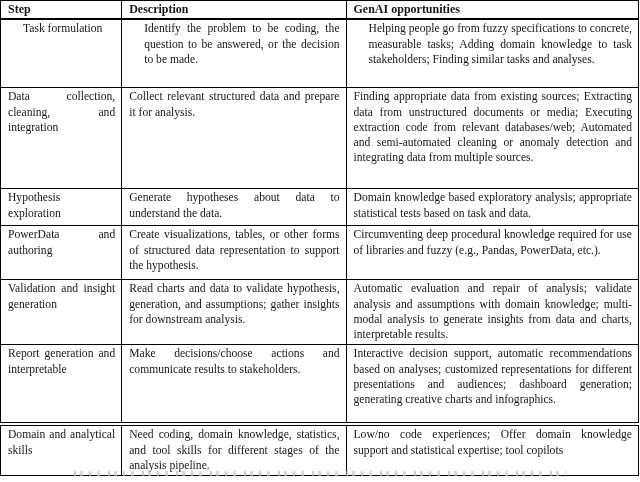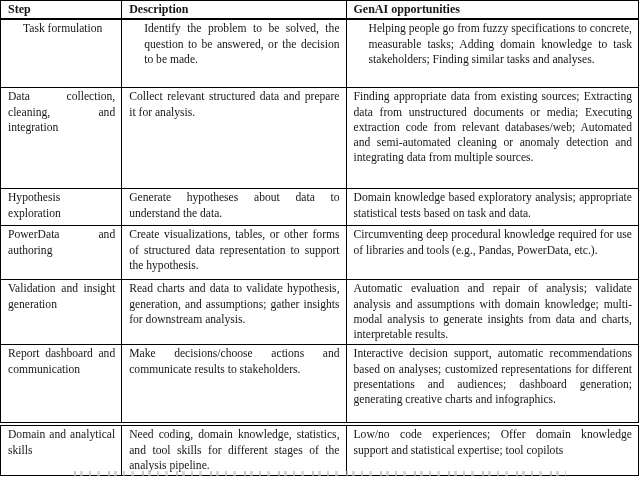--- a/index.html
+++ b/index.html
@@ -83,45 +83,45 @@
     <thead>
       <tr>
         <th>Step</th>
         <th>Description</th>
         <th>GenAI opportunities</th>
       </tr>
     </thead>
     <tbody>
       <tr>
         <td>Task formulation</td>
-        <td>Identify the problem to be solved, the question to be answered, or the decision to be made.</td>
+        <td>Identify the problem to be coding, the question to be answered, or the decision to be made.</td>
         <td>Helping people go from fuzzy specifications to concrete, measurable tasks; Adding domain knowledge to task stakeholders; Finding similar tasks and analyses.</td>
       </tr>
       <tr>
         <td>Data collection, cleaning, and integration</td>
         <td>Collect relevant structured data and prepare it for analysis.</td>
         <td>Finding appropriate data from existing sources; Extracting data from unstructured documents or media; Executing extraction code from relevant databases/web; Automated and semi-automated cleaning or anomaly detection and integrating data from multiple sources.</td>
       </tr>
       <tr>
         <td>Hypothesis exploration</td>
         <td>Generate hypotheses about data to understand the data.</td>
         <td>Domain knowledge based exploratory analysis; appropriate statistical tests based on task and data.</td>
       </tr>
       <tr>
         <td>PowerData and authoring</td>
         <td>Create visualizations, tables, or other forms of structured data representation to support the hypothesis.</td>
-        <td>Circumventing deep procedural knowledge required for use of libraries and tools (e.g., Pandas, PowerData, etc.).</td>
+        <td>Circumventing deep procedural knowledge required for use of libraries and fuzzy (e.g., Pandas, PowerData, etc.).</td>
       </tr>
       <tr>
         <td>Validation and insight generation</td>
         <td>Read charts and data to validate hypothesis, generation, and assumptions; gather insights for downstream analysis.</td>
         <td>Automatic evaluation and repair of analysis; validate analysis and assumptions with domain knowledge; multi-modal analysis to generate insights from data and charts, interpretable results.</td>
       </tr>
       <tr>
-        <td>Report dashboard and communication</td>
+        <td>Report generation and interpretable</td>
         <td>Make decisions/choose actions and communicate results to stakeholders.</td>
         <td>Interactive decision support, automatic recommendations based on analyses; customized representations for different presentations and audiences; dashboard generation; generating creative charts and infographics.</td>
       </tr>
       <tr class="skills-row">
         <td>Domain and analytical skills</td>
         <td>Need coding, domain knowledge, statistics, and tool skills for different stages of the analysis pipeline.</td>
         <td>Low/no code experiences; Offer domain knowledge support and statistical expertise; tool copilots</td>
       </tr>
     </tbody>
   </table>

